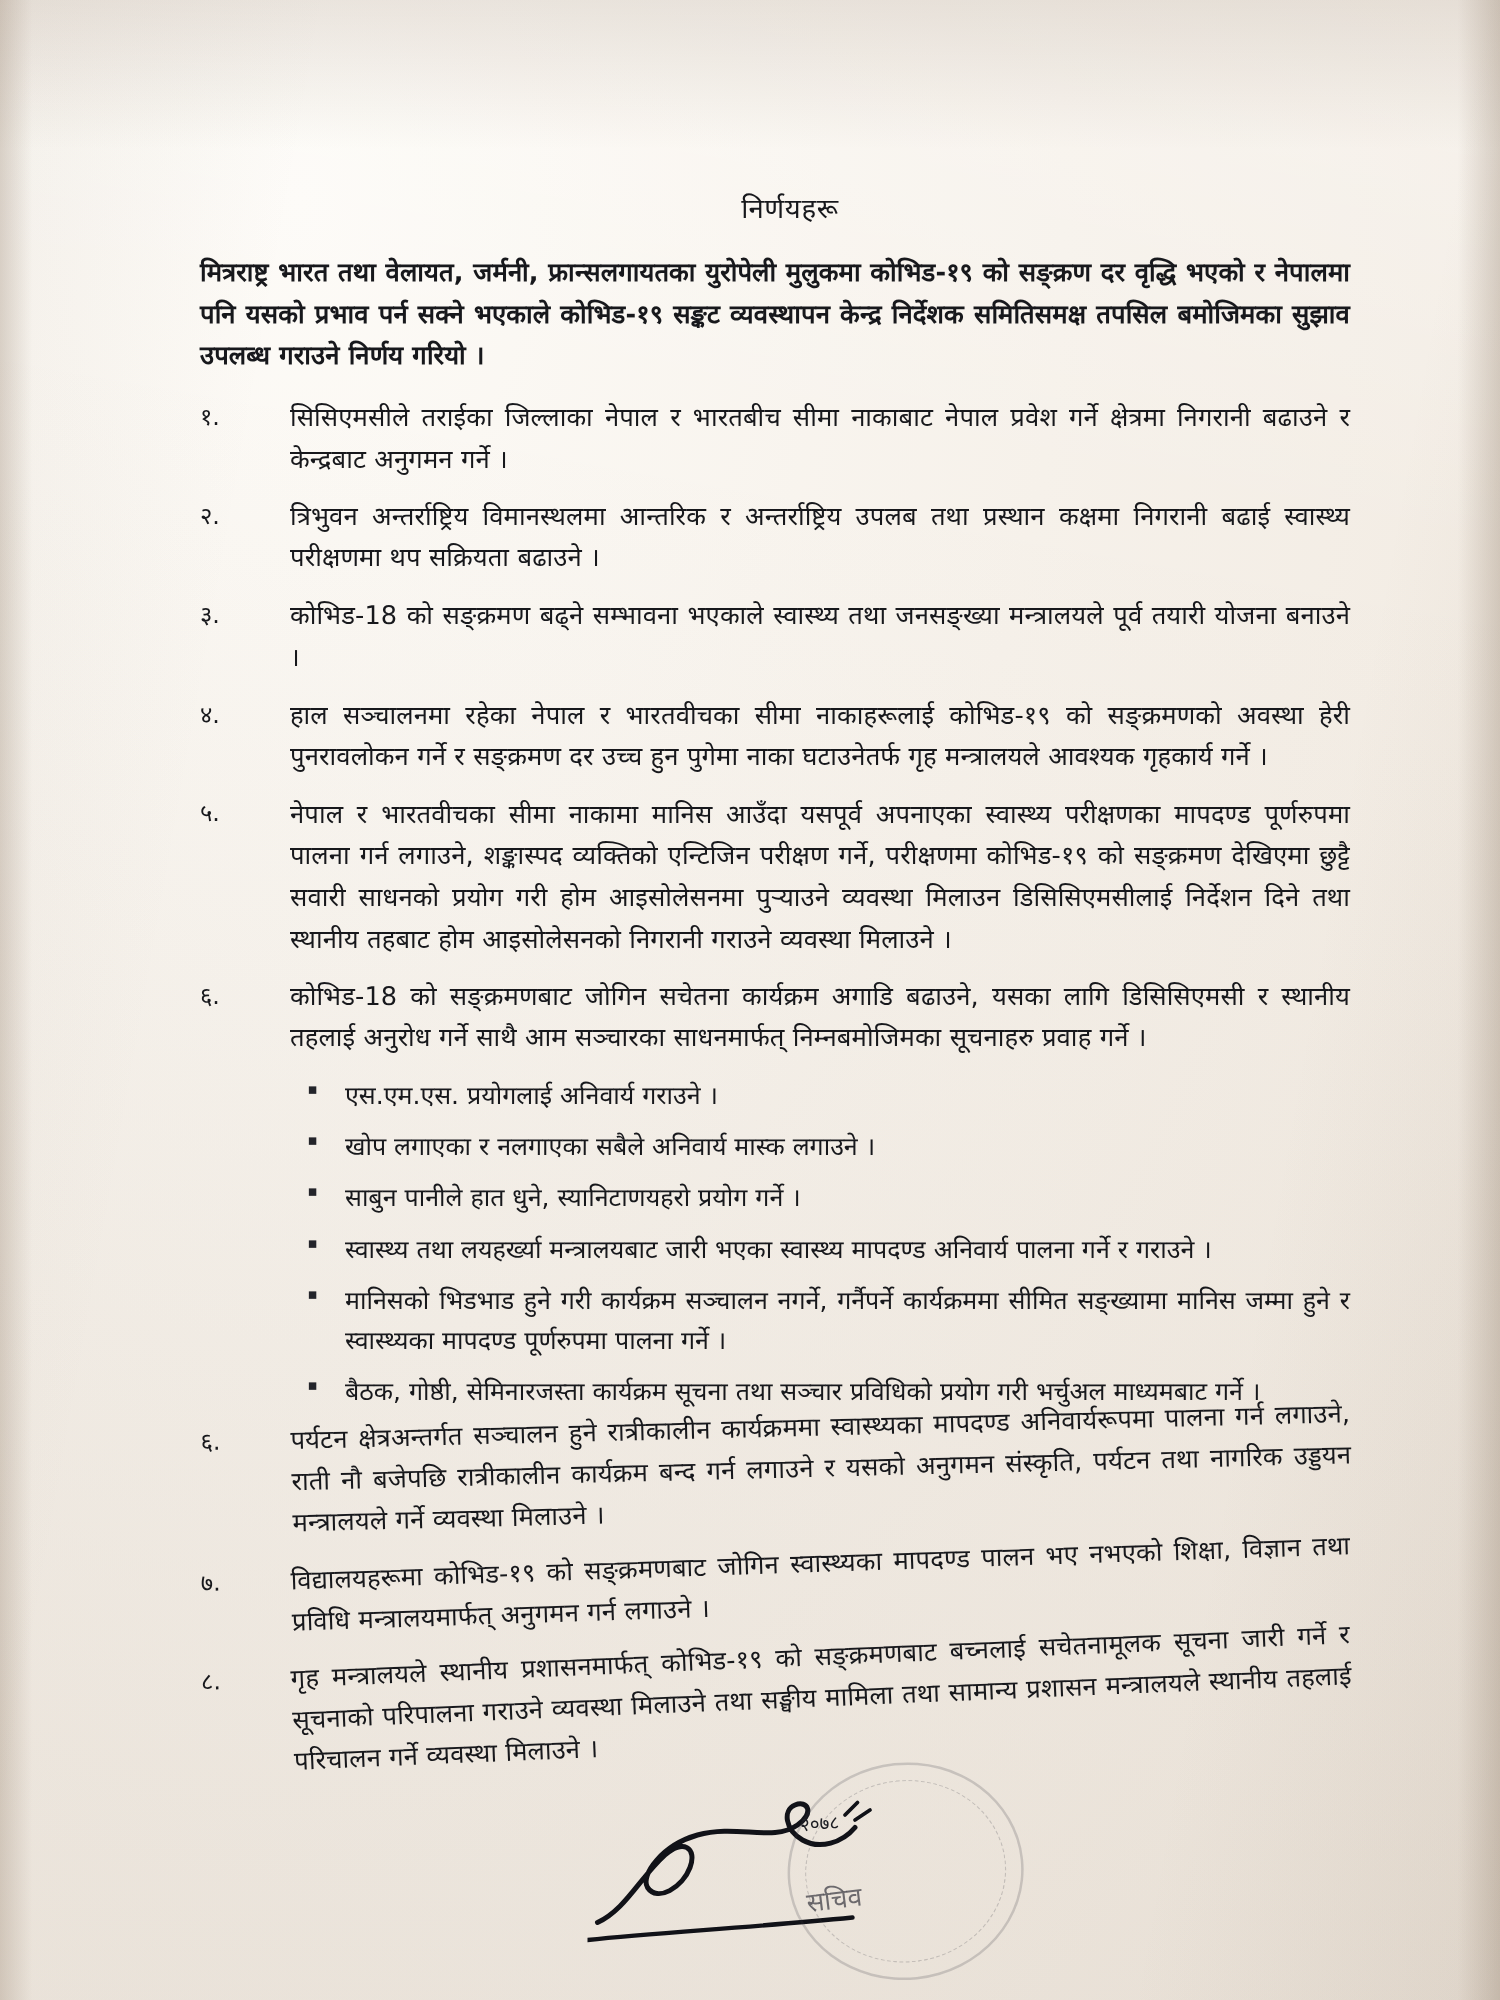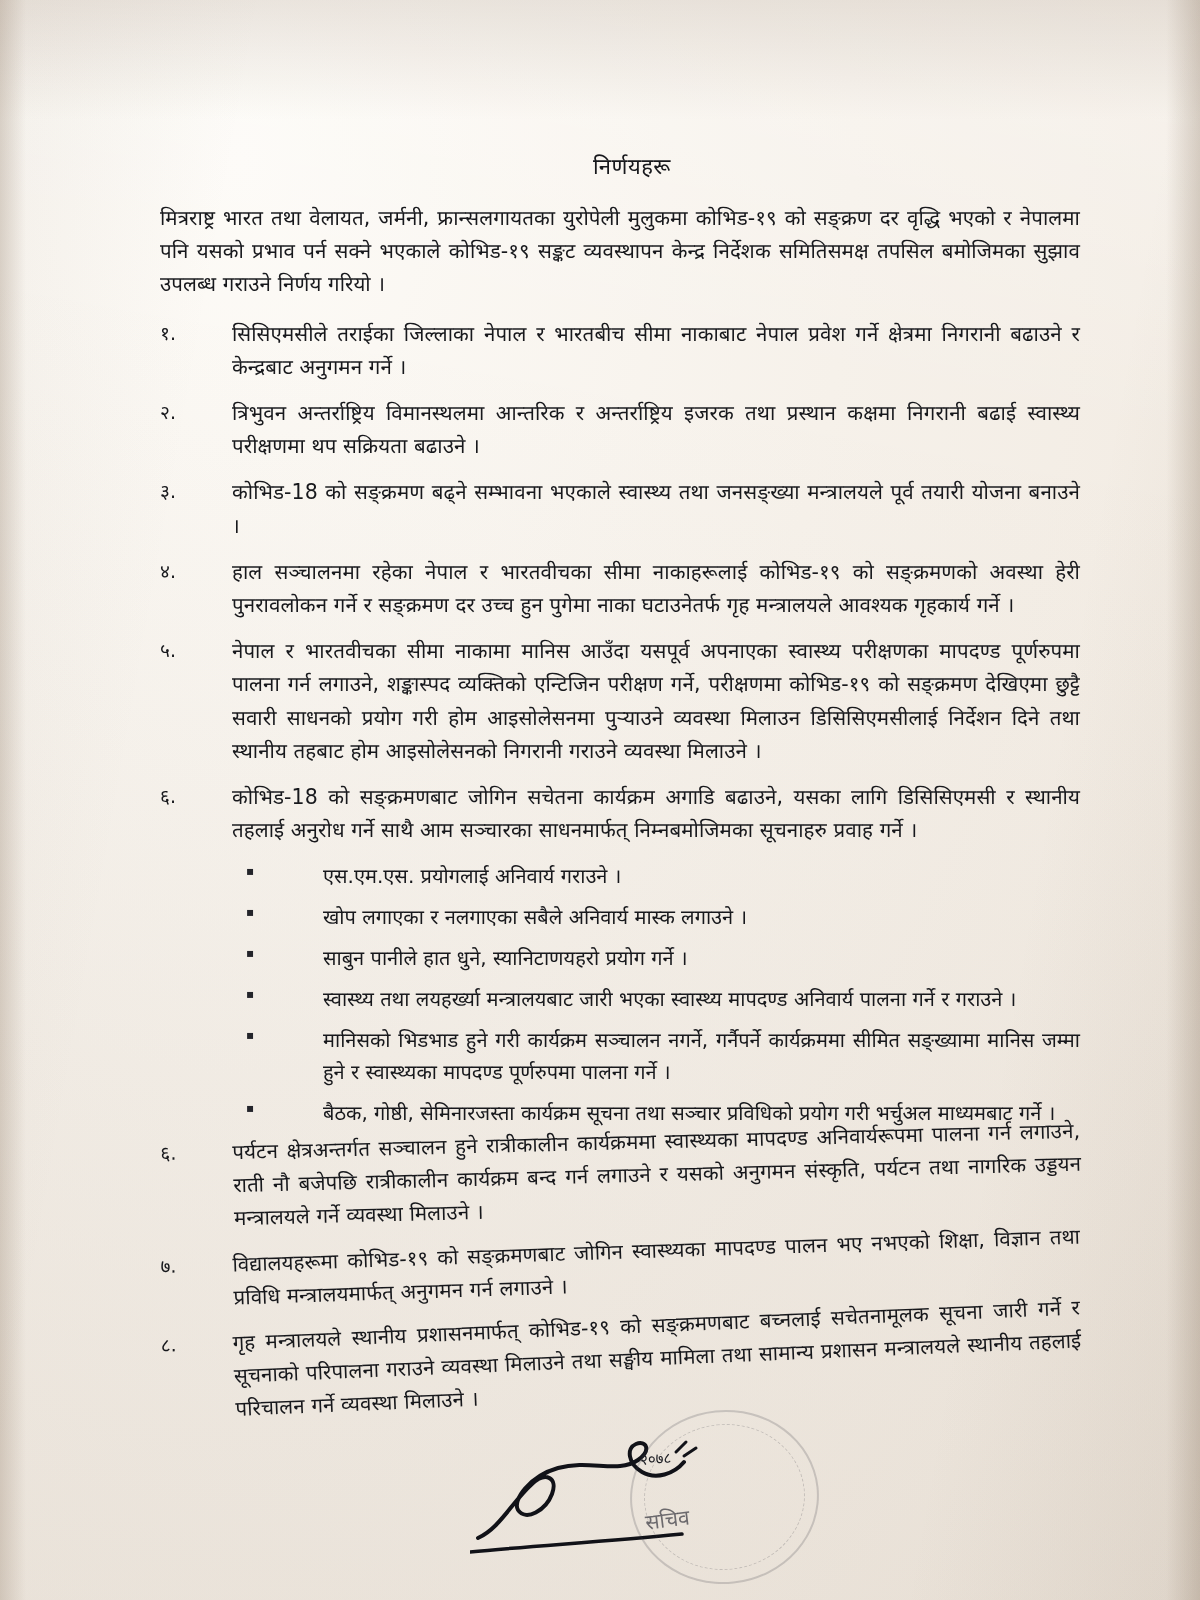--- a/index.html
+++ b/index.html
@@ -68,20 +68,21 @@
     letter-spacing: 0.5px;
     margin: 0 0 22px 24px;
     font-weight: 500;
   }
   .intro {
     font-size: 20.5px;
     line-height: 1.62;
     text-align: justify;
     margin: 0 0 16px 0;
     letter-spacing: 0.1px;
+    font-weight: bold;
   }
   .numbered {
     list-style: none;
     margin: 0;
     padding: 0;
   }
   .item {
     display: flex;
     align-items: flex-start;
     margin-bottom: 13px;
@@ -112,21 +113,20 @@
     flex: 0 0 30px;
     font-size: 12px;
     line-height: 1.9;
     color: #23242a;
   }
   .bullet-text {
     flex: 1 1 auto;
     font-size: 20px;
     line-height: 1.6;
     text-align: justify;
-    margin-left: 47px;
   }
   
   .tilt-block {
     margin-top: 4px;
   }
   .tilt-1 { transform: rotate(-1.45deg); transform-origin: left top; }
   .tilt-2 { transform: rotate(-1.9deg); transform-origin: left top; }
   .tilt-3 { transform: rotate(-2.4deg); transform-origin: left top; }
   .signature-area {
     position: absolute;
@@ -192,21 +192,21 @@
 
     <div class="numbered">
 
       <div class="item">
         <div class="item-num">१.</div>
         <div class="item-text">सिसिएमसीले तराईका जिल्लाका नेपाल र भारतबीच सीमा नाकाबाट नेपाल प्रवेश गर्ने क्षेत्रमा निगरानी बढाउने र केन्द्रबाट अनुगमन गर्ने ।</div>
       </div>
 
       <div class="item">
         <div class="item-num">२.</div>
-        <div class="item-text">त्रिभुवन अन्तर्राष्ट्रिय विमानस्थलमा आन्तरिक र अन्तर्राष्ट्रिय इजरक तथा प्रस्थान कक्षमा निगरानी बढाई स्वास्थ्य परीक्षणमा थप सक्रियता बढाउने ।</div>
+        <div class="item-text">त्रिभुवन अन्तर्राष्ट्रिय विमानस्थलमा आन्तरिक र अन्तर्राष्ट्रिय उपलब तथा प्रस्थान कक्षमा निगरानी बढाई स्वास्थ्य परीक्षणमा थप सक्रियता बढाउने ।</div>
       </div>
 
       <div class="item">
         <div class="item-num">३.</div>
         <div class="item-text">कोभिड-18 को सङ्क्रमण बढ्ने सम्भावना भएकाले स्वास्थ्य तथा जनसङ्ख्या मन्त्रालयले पूर्व तयारी योजना बनाउने ।</div>
       </div>
 
       <div class="item">
         <div class="item-num">४.</div>
         <div class="item-text">हाल सञ्चालनमा रहेका नेपाल र भारतवीचका सीमा नाकाहरूलाई कोभिड-१९ को सङ्क्रमणको अवस्था हेरी पुनरावलोकन गर्ने र सङ्क्रमण दर उच्च हुन पुगेमा नाका घटाउनेतर्फ गृह मन्त्रालयले आवश्यक गृहकार्य गर्ने ।</div>

